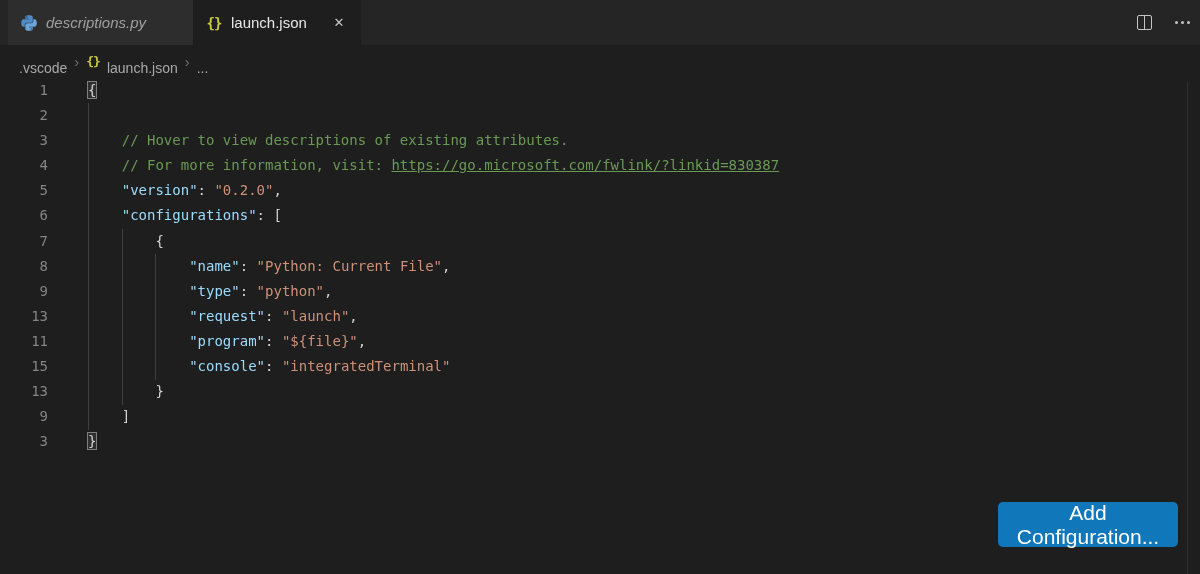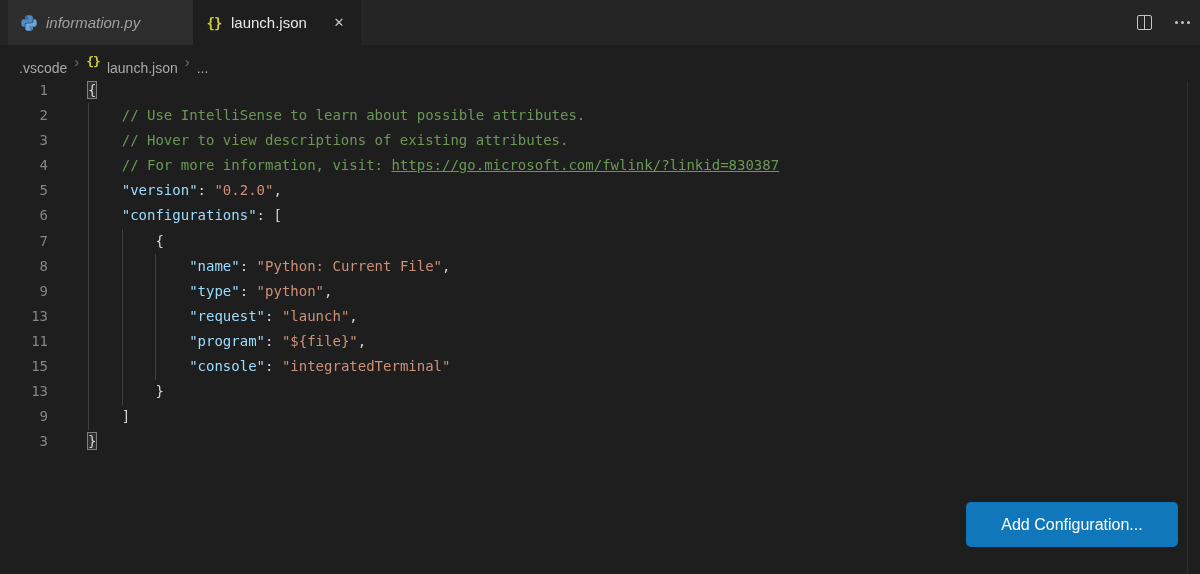--- a/index.html
+++ b/index.html
@@ -81,41 +81,41 @@
   .indent-guide { position:absolute; width:1px; background:#404040; }
   #guide-0 { left:88px;  top:103px; height:327px; }
   #guide-1 { left:122px; top:229px; height:176px; }
   #guide-2 { left:155px; top:254px; height:126px; }
 
   .scroll-sep { position:absolute; left:1187px; top:82px; bottom:0; width:1px; background:#2f2f30; }
 
   
   .add-config-btn {
     position:absolute; right:22px; bottom:27px;
-    width:212px; height:45px;
+    width:180px; height:45px;
     background:#1177bb; color:#ffffff;
     border:none; border-radius:5px;
-    font-family:"Liberation Sans", sans-serif; font-size:16px;
+    font-family:"Liberation Sans", sans-serif; font-size:21px;
     display:flex; align-items:center; justify-content:center;
     cursor:pointer;
   }
 </style>
 </head>
 <body>
 
 <div class="tabbar">
 
   <div class="tab inactive">
     <span class="tab-icon">
       <svg width="16" height="16" viewBox="0 0 110 110">
         <path fill="#4e8cc9" d="M54.9 1C27.8 1 29.5 12.8 29.5 12.8l.03 12.2h25.9v3.7H19.2S1.9 26.7 1.9 54.2c0 27.5 15.1 26.5 15.1 26.5h9v-12.8s-.5-15.1 14.9-15.1h25.7s14.4.2 14.4-13.9V15.4S83.3 1 54.9 1zM40.6 9.2a4.7 4.7 0 1 1 0 9.4 4.7 4.7 0 0 1 0-9.4z"></path>
         <path fill="#6aa5dc" d="M55.7 108.6c27.1 0 25.4-11.8 25.4-11.8l-.03-12.2H55.2v-3.7h36.2s17.3 2 17.3-25.5c0-27.5-15.1-26.5-15.1-26.5h-9v12.8s.5 15.1-14.9 15.1H44s-14.4-.2-14.4 13.9v23.5s-2.3 14.4 26.1 14.4zM70 100.4a4.7 4.7 0 1 1 0-9.4 4.7 4.7 0 0 1 0 9.4z"></path>
       </svg>
     </span>
-    <span class="tab-label">information.py</span>
+    <span class="tab-label">descriptions.py</span>
   </div>
 
   <div class="tab active">
     <span class="tab-icon">
       <span class="json-glyph">{}</span>
     </span>
     <span class="tab-label">launch.json</span>
     <span class="tab-close">✕</span>
   </div>
 
@@ -137,21 +137,21 @@
   <span class="crumb">.vscode</span>
   <span class="crumb-sep">›</span>
   <span class="json-glyph">{}</span>
   <span class="crumb">launch.json</span>
   <span class="crumb-sep">›</span>
   <span class="crumb">...</span>
 </div>
 
 <div class="editor" id="code-editor">
     <div class="code-line"><span class="gutter">1</span><span class="content"><span class="tk-m">{</span></span></div>
-    <div class="code-line"><span class="gutter">2</span><span class="content"><span class="tk-c">    // Use IntelliSense to learn about possible attributes.</span></span></div>
+    <div class="code-line"><span class="gutter">2</span></div>
     <div class="code-line"><span class="gutter">3</span><span class="content"><span class="tk-c">    // Hover to view descriptions of existing attributes.</span></span></div>
     <div class="code-line"><span class="gutter">4</span><span class="content"><span class="tk-c">    // For more information, visit: </span><span class="tk-u">https://go.microsoft.com/fwlink/?linkid=830387</span></span></div>
     <div class="code-line"><span class="gutter">5</span><span class="content"><span class="tk-p">    </span><span class="tk-k">"version"</span><span class="tk-p">: </span><span class="tk-s">"0.2.0"</span><span class="tk-p">,</span></span></div>
     <div class="code-line"><span class="gutter">6</span><span class="content"><span class="tk-p">    </span><span class="tk-k">"configurations"</span><span class="tk-p">: [</span></span></div>
     <div class="code-line"><span class="gutter">7</span><span class="content"><span class="tk-p">        {</span></span></div>
     <div class="code-line"><span class="gutter">8</span><span class="content"><span class="tk-p">            </span><span class="tk-k">"name"</span><span class="tk-p">: </span><span class="tk-s">"Python: Current File"</span><span class="tk-p">,</span></span></div>
     <div class="code-line"><span class="gutter">9</span><span class="content"><span class="tk-p">            </span><span class="tk-k">"type"</span><span class="tk-p">: </span><span class="tk-s">"python"</span><span class="tk-p">,</span></span></div>
     <div class="code-line"><span class="gutter">13</span><span class="content"><span class="tk-p">            </span><span class="tk-k">"request"</span><span class="tk-p">: </span><span class="tk-s">"launch"</span><span class="tk-p">,</span></span></div>
     <div class="code-line"><span class="gutter">11</span><span class="content"><span class="tk-p">            </span><span class="tk-k">"program"</span><span class="tk-p">: </span><span class="tk-s">"${file}"</span><span class="tk-p">,</span></span></div>
     <div class="code-line"><span class="gutter">15</span><span class="content"><span class="tk-p">            </span><span class="tk-k">"console"</span><span class="tk-p">: </span><span class="tk-s">"integratedTerminal"</span></span></div>

